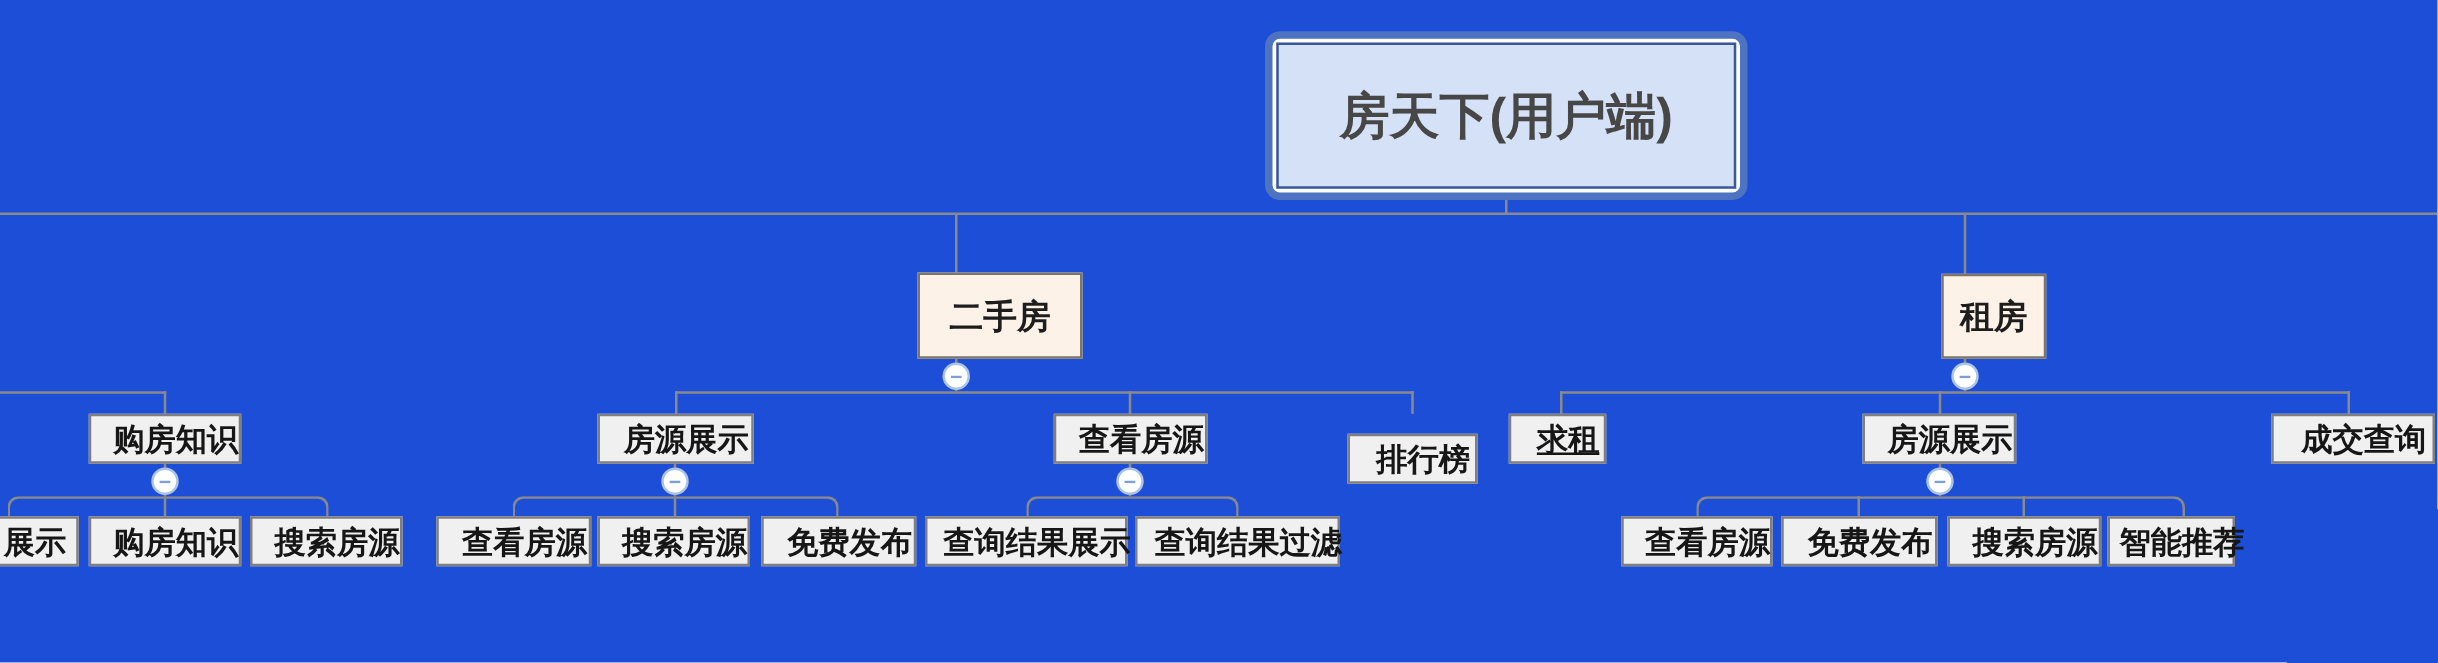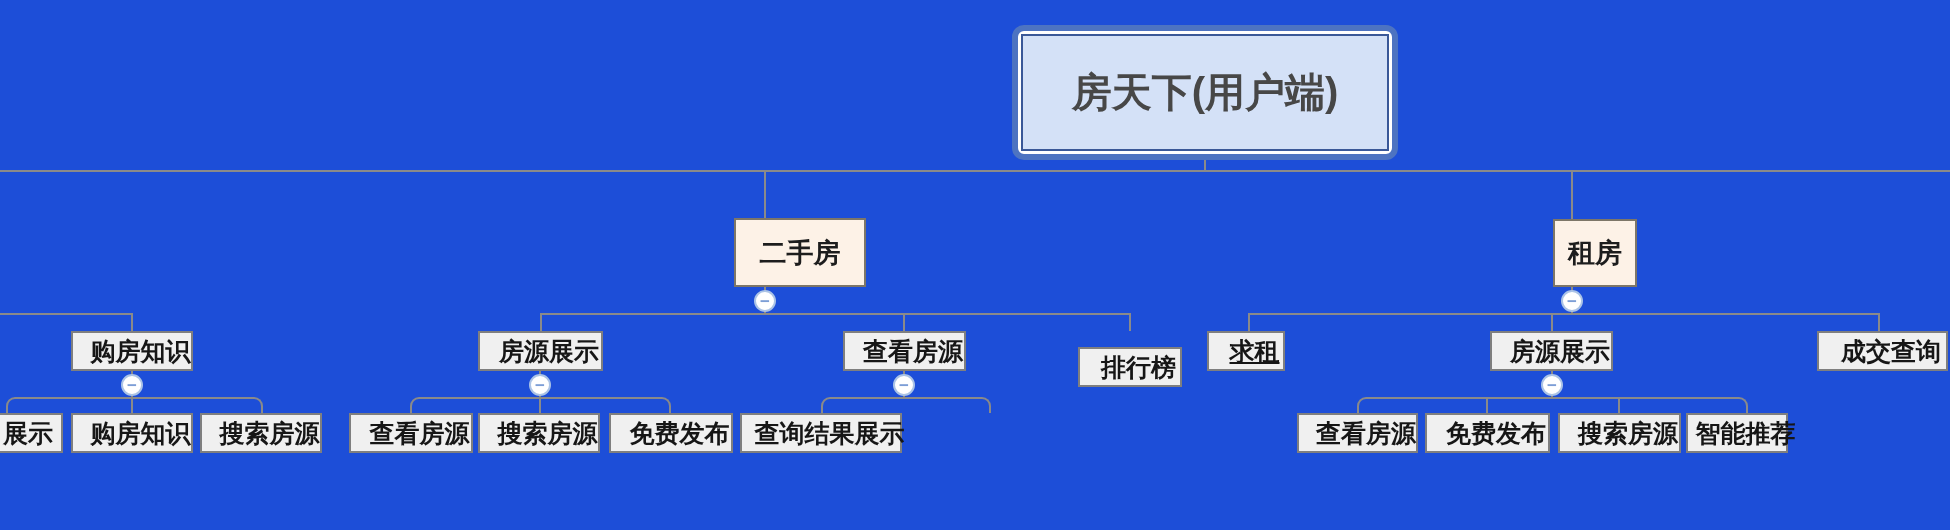--- a/index.html
+++ b/index.html
@@ -105,20 +105,21 @@
 
   <div class="node leafbox cutbox" style="left:-58px; top:413px; width:121px; height:40px;">展示</div>
   <div class="node leafbox" style="left:71px;  top:413px; width:122px; height:40px;">购房知识</div>
   <div class="node leafbox" style="left:200px; top:413px; width:122px; height:40px;">搜索房源</div>
 
   <div class="node leafbox" style="left:349px; top:413px; width:124px; height:40px;">查看房源</div>
   <div class="node leafbox" style="left:478px; top:413px; width:122px; height:40px;">搜索房源</div>
   <div class="node leafbox" style="left:609px; top:413px; width:124px; height:40px;">免费发布</div>
 
   <div class="node leafbox" style="left:740px; top:413px; width:162px; height:40px;">查询结果展示</div>
+  <div class="node leafbox" style="left:908px; top:413px; width:164px; height:40px;">查询结果过滤</div>
 
   <div class="node leafbox" style="left:1297px; top:413px; width:121px; height:40px;">查看房源</div>
   <div class="node leafbox" style="left:1425px; top:413px; width:125px; height:40px;">免费发布</div>
   <div class="node leafbox" style="left:1558px; top:413px; width:123px; height:40px;">搜索房源</div>
   <div class="node leafbox" style="left:1686px; top:413px; width:102px; height:40px;">智能推荐</div>
 
   <div class="collapse" style="left:754px;  top:290px;">−</div>
   <div class="collapse" style="left:1561px; top:290px;">−</div>
   <div class="collapse" style="left:121px;  top:374px;">−</div>
   <div class="collapse" style="left:529px;  top:374px;">−</div>

